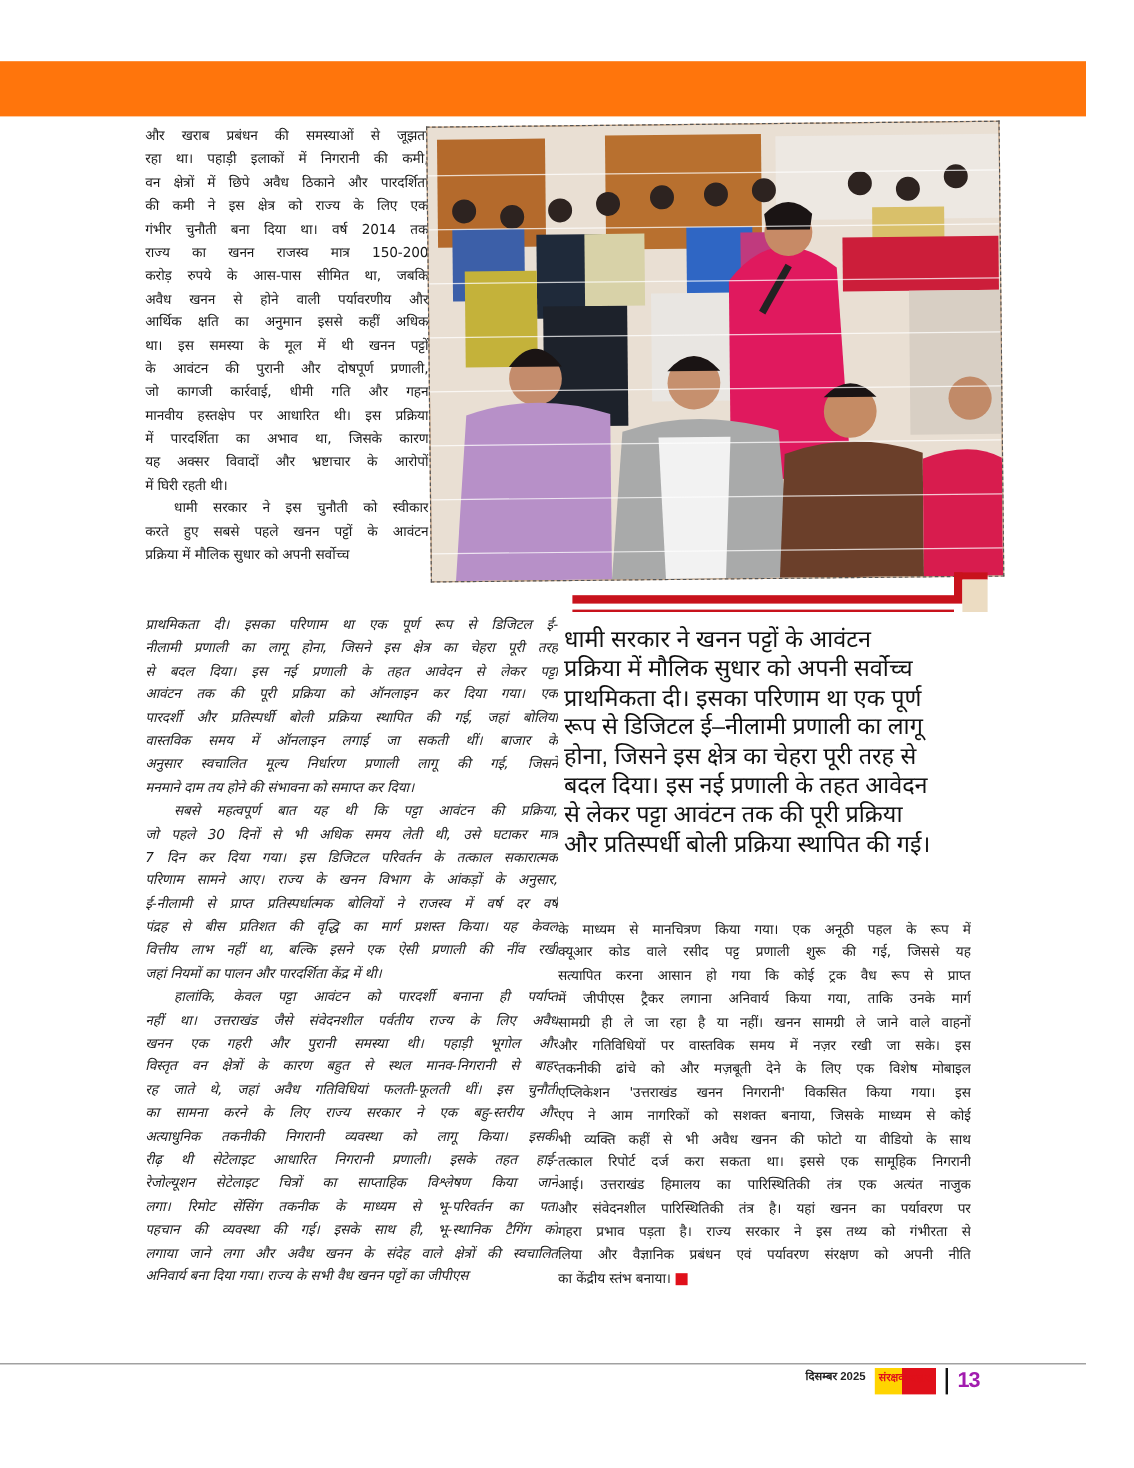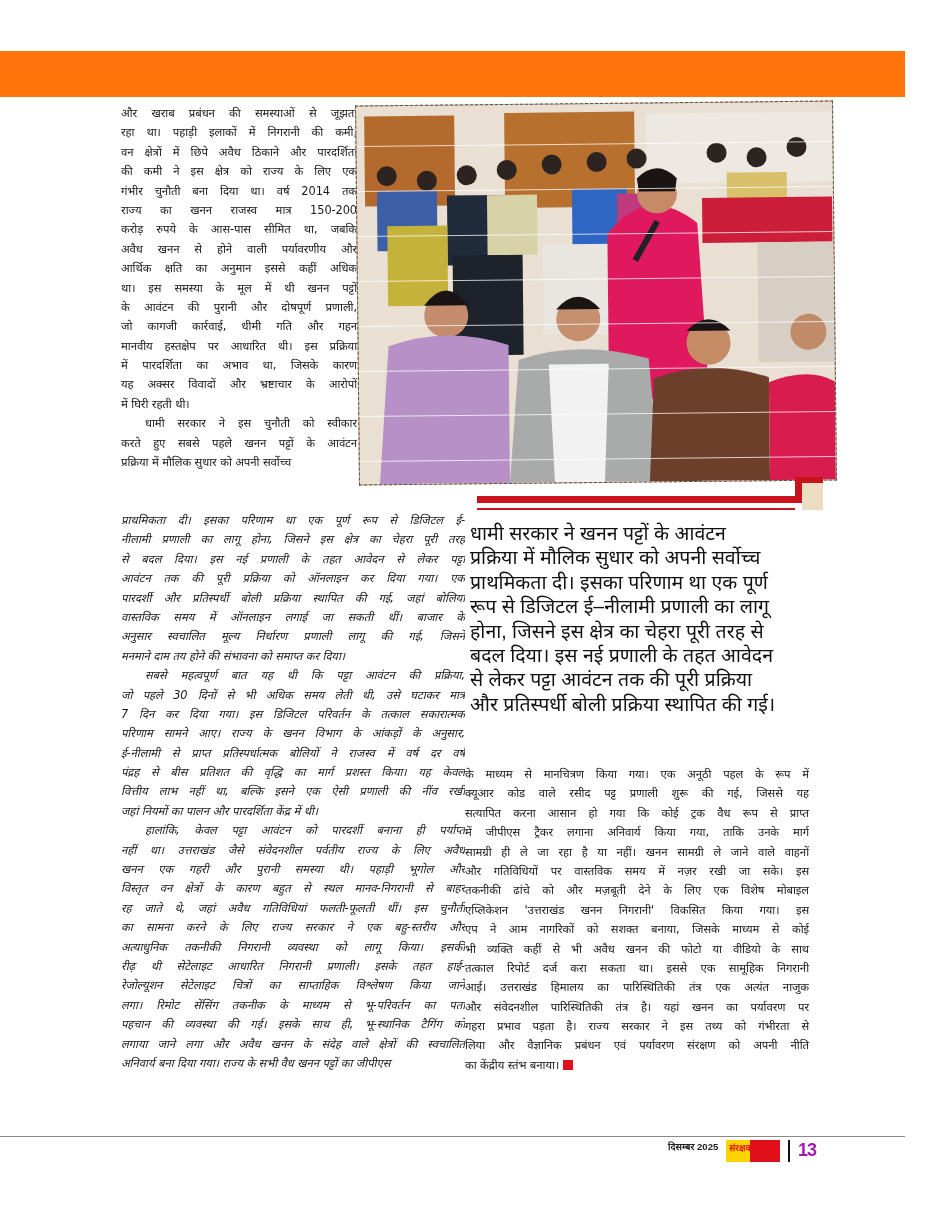--- a/index.html
+++ b/index.html
@@ -19,21 +19,21 @@
   .deco-bar2 { position:absolute; left:477px; top:508px; width:318px; height:2px; background:#c8121c; }
   .deco-vert { position:absolute; left:795px; top:477px; width:7px; height:26px; background:#c8121c; }
   .deco-top { position:absolute; left:795px; top:477px; width:28px; height:6px; background:#c8121c; }
   .deco-box { position:absolute; left:802px; top:483px; width:21px; height:27px; background:#ecdcc2; }
   .pullquote { position:absolute; left:470px; top:521px; width:320px; font-family:"Liberation Sans", sans-serif; font-size:19.5px; line-height:24.4px; color:#111; }
   .pullquote .ln { display:block; white-space:nowrap; }
   .endmark { display:inline-block; width:10px; height:10px; background:#e0101a; vertical-align:middle; margin-left:4px; }
   .footer-line { position:absolute; left:0; top:1136px; width:905px; height:1px; background:#8a8a8a; }
   .footer { position:absolute; top:1140px; right:129px; height:22px; display:flex; gap:8px; }
   .footer-date { font-family:"Liberation Sans", sans-serif; font-weight:bold; font-size:9.5px; color:#222; }
-  .footer-logo { font-family:Liberation Mono, monospace; font-weight:bold; font-size:9px; padding:1px 3px; color:#e0101a; background:linear-gradient(90deg,#ffd400 0 45%, #e0101a 45% 100%); }
+  .footer-logo { font-family:Liberation Serif, serif; font-weight:bold; font-size:9px; padding:1px 3px; color:#e0101a; background:linear-gradient(90deg,#ffd400 0 45%, #e0101a 45% 100%); }
   .footer-sep { width:2px; height:22px; background:#111; }
   .footer-page { font-family:"Liberation Sans", sans-serif; font-weight:bold; font-size:18px; color:#a21caf; letter-spacing:-1px; }
 </style>
 </head>
 <body>
 
 <div class="banner"></div>
 
 <div class="col" id="col-left-top">
     <span class="ln">और खराब प्रबंधन की समस्याओं से जूझता</span>

